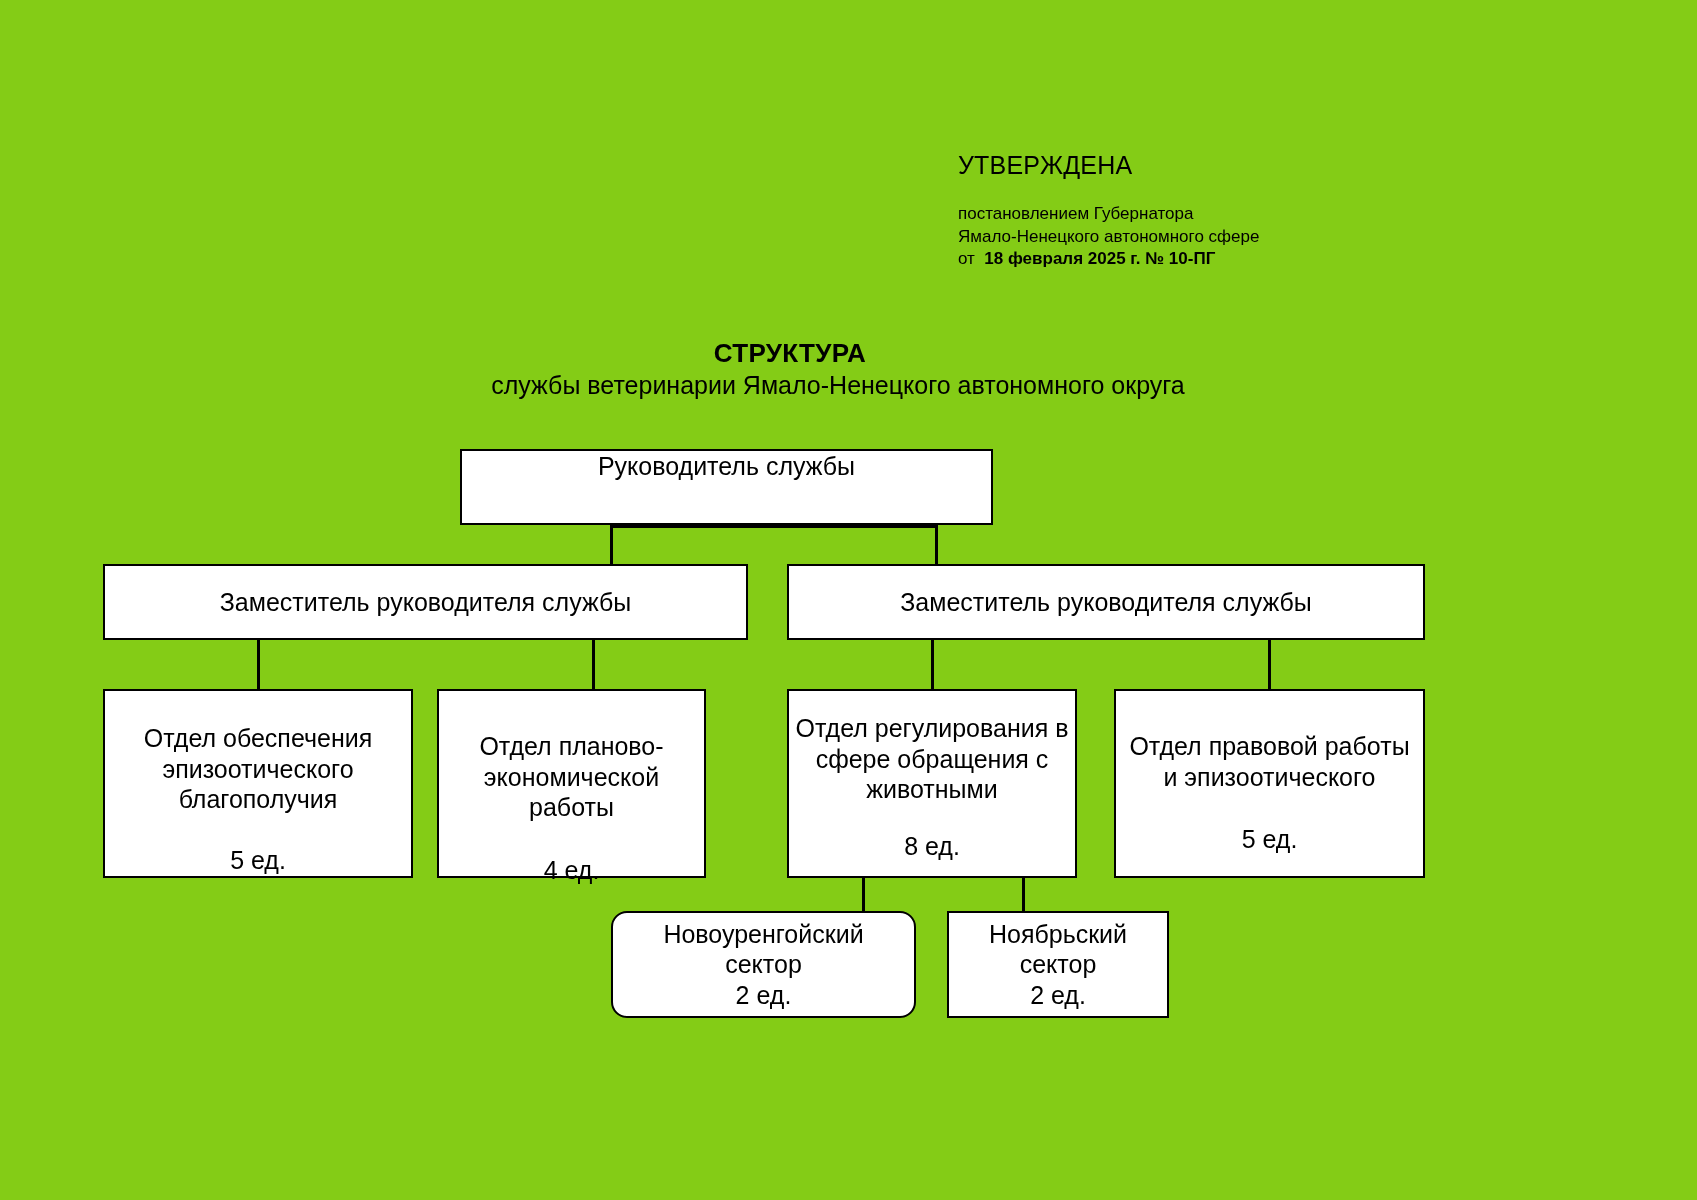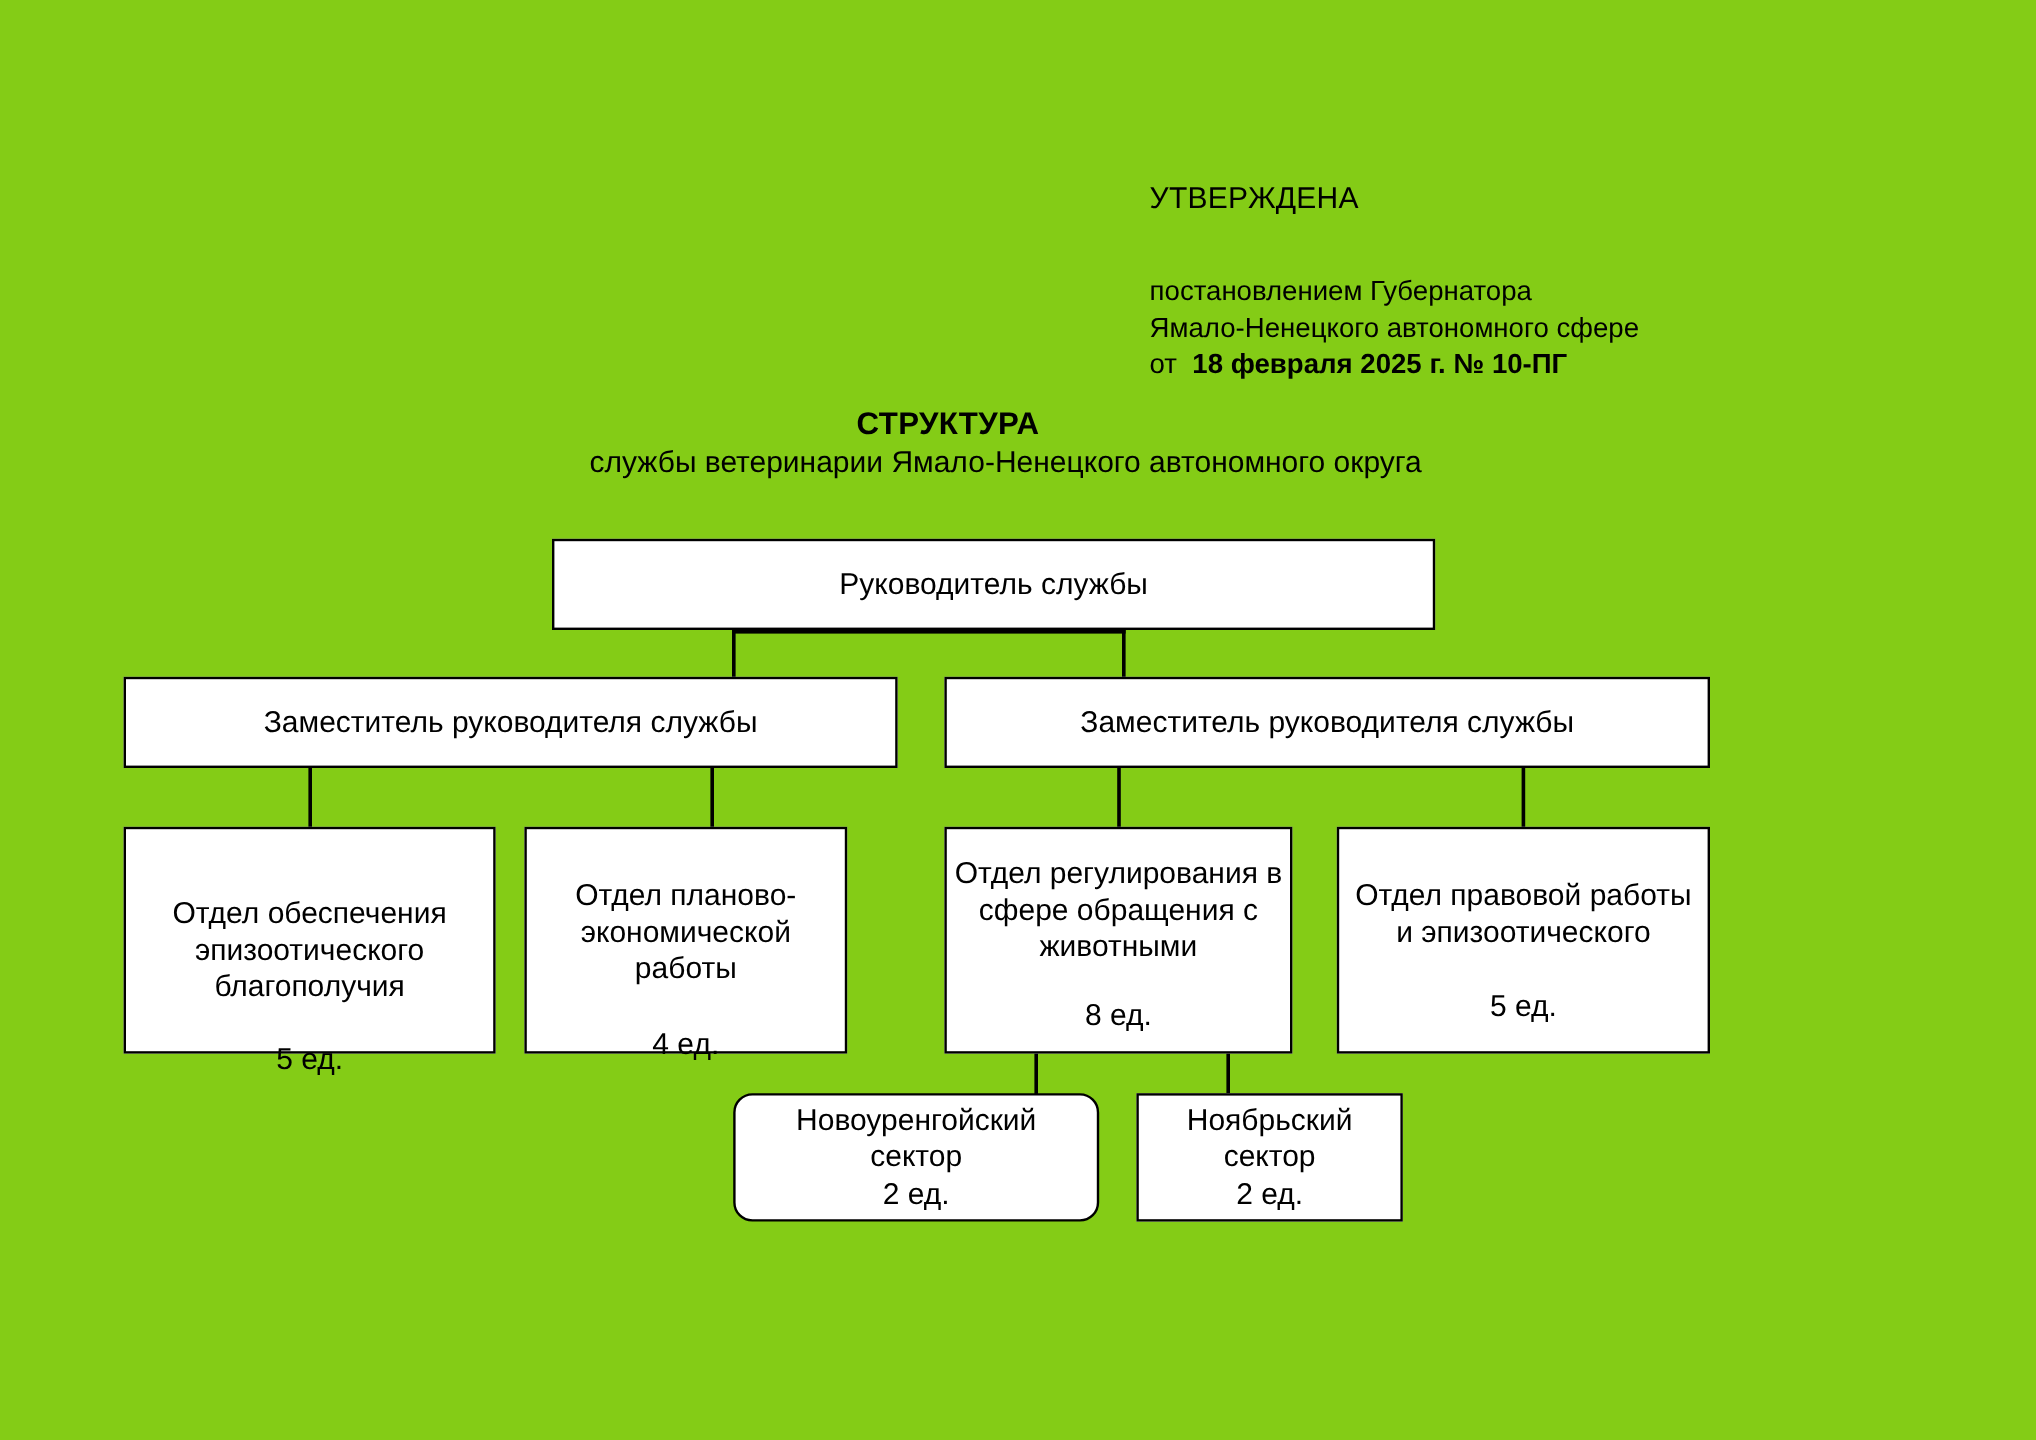--- a/index.html
+++ b/index.html
@@ -26,22 +26,22 @@
     left: 958px;
     top: 150px;
     width: 520px;
   }
   #approval-title {
     font-size: 25px;
     line-height: 1.25;
     letter-spacing: 0.2px;
   }
   #approval-body {
-    margin-top: 46px;
-    font-size: 23px;
+    margin-top: 22px;
+    font-size: 17px;
     line-height: 1.32;
   }
   .approval-line { white-space: nowrap; }
   #approval-date-line {
     white-space: nowrap;
   }
   #approval-date-value {
     font-weight: bold;
   }
 
@@ -80,23 +80,22 @@
     text-align: center;
     z-index: 2;
   }
   .node .node-label { white-space: pre-line; }
   .node .node-count { white-space: pre-line; }
 
   
   #node-head {
     left: 460px;
     top: 449px;
-    width: 736px;
+    width: 533px;
     height: 76px;
-    justify-content: center;
   }
 
   
   #node-deputy-left {
     left: 103px;
     top: 564px;
     width: 645px;
     height: 76px;
     justify-content: center;
   }
@@ -108,21 +107,21 @@
     justify-content: center;
   }
 
   
   .dept {
     top: 689px;
     height: 189px;
     justify-content: flex-start;
   }
   #node-dept-epizootic { left: 103px; width: 310px; }
-  #node-dept-epizootic .node-label { padding-top: 32px; margin-top: 23px; }
+  #node-dept-epizootic .node-label { padding-top: 32px; }
   #node-dept-epizootic .node-count { padding-top: 30px; }
 
   #node-dept-planning { left: 437px; width: 269px; }
   #node-dept-planning .node-label { padding-top: 40px; }
   #node-dept-planning .node-count { padding-top: 32px; }
 
   #node-dept-animals { left: 787px; width: 290px; top: 689px; }
   #node-dept-animals .node-label { padding-top: 22px; }
   #node-dept-animals .node-count { padding-top: 26px; }
 

